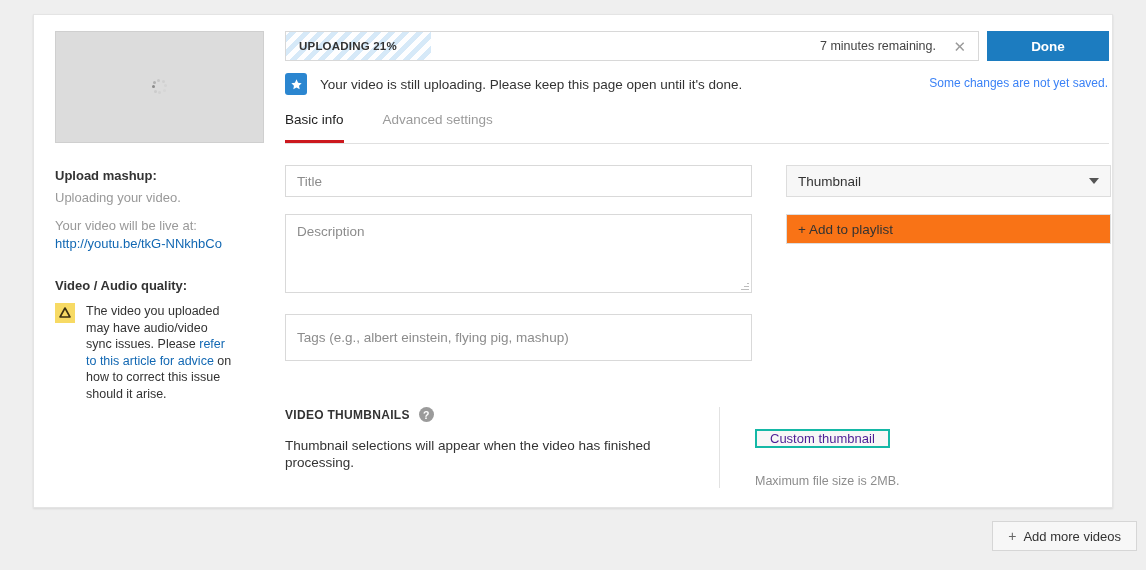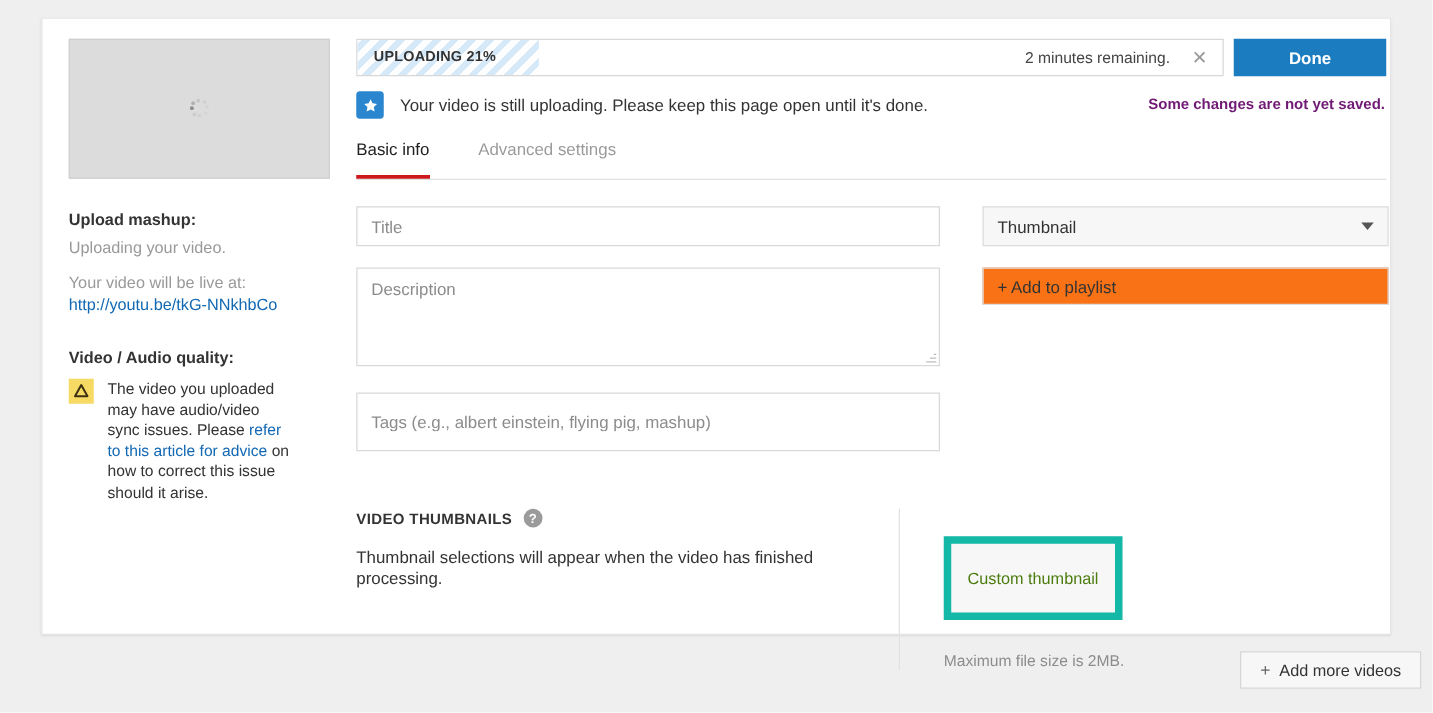--- a/index.html
+++ b/index.html
@@ -240,22 +240,21 @@
   .notice-text {
     margin-left: 13px;
     font-size: 13.5px;
     color: #333333;
   }
   .unsaved-text {
     position: absolute;
     right: 1px;
     top: 3px;
     font-size: 12px;
-    color: #701a75;
-    font-weight: bold;
+    color: #3b82f6;
   }
 
   
   .tabs {
     margin-top: 17px;
     display: flex;
     border-bottom: 1px solid #e0e0e0;
     height: 31px;
   }
   .tab {
@@ -426,25 +425,25 @@
     line-height: 17px;
     width: 390px;
   }
   .thumbs-right {
     border-left: 1px solid #e2e2e2;
     padding-left: 35px;
     margin-left: 0;
     padding-top: 22px;
   }
   .custom-thumb-button {
-    border: 6px solid #14b8a6;
+    border: 2px solid #14b8a6;
     background: #f7f7f7;
     font-size: 13px;
-    color: #4d7c0f;
-    padding: 20px 13px;
+    color: #4c1d95;
+    padding: 0 13px;
     cursor: pointer;
     font-family: "Liberation Sans", sans-serif;
   }
   .max-size-note {
     margin-top: 26px;
     font-size: 12.5px;
     color: #8d8d8d;
   }
 
   
@@ -512,21 +511,21 @@
         <div class="quality-text"><span>The video you uploaded may have audio/video sync issues. Please </span><a class="inline-link" href="#">refer to this article for advice</a><span> on how to correct this issue should it arise.</span></div>
       </div>
     </div>
 
     <div class="main-pane">
 
       <div class="progress-row">
         <div class="progress-track">
           <div class="progress-fill" style="width: 21%;"></div>
           <div class="progress-label">UPLOADING 21%</div>
-          <div class="progress-remaining">2 minutes remaining.</div>
+          <div class="progress-remaining">7 minutes remaining.</div>
           <div class="progress-cancel">✕</div>
         </div>
         <button class="done-button">Done</button>
       </div>
 
       <div class="notice-row">
         <div class="star-badge">
           <svg width="13" height="13" viewBox="0 0 24 24">
             <path fill="#ffffff" d="M12 2.5l2.9 6.1 6.6.9-4.8 4.6 1.2 6.6L12 17.6 6.1 20.7l1.2-6.6L2.5 9.5l6.6-.9z"></path>
           </svg>

